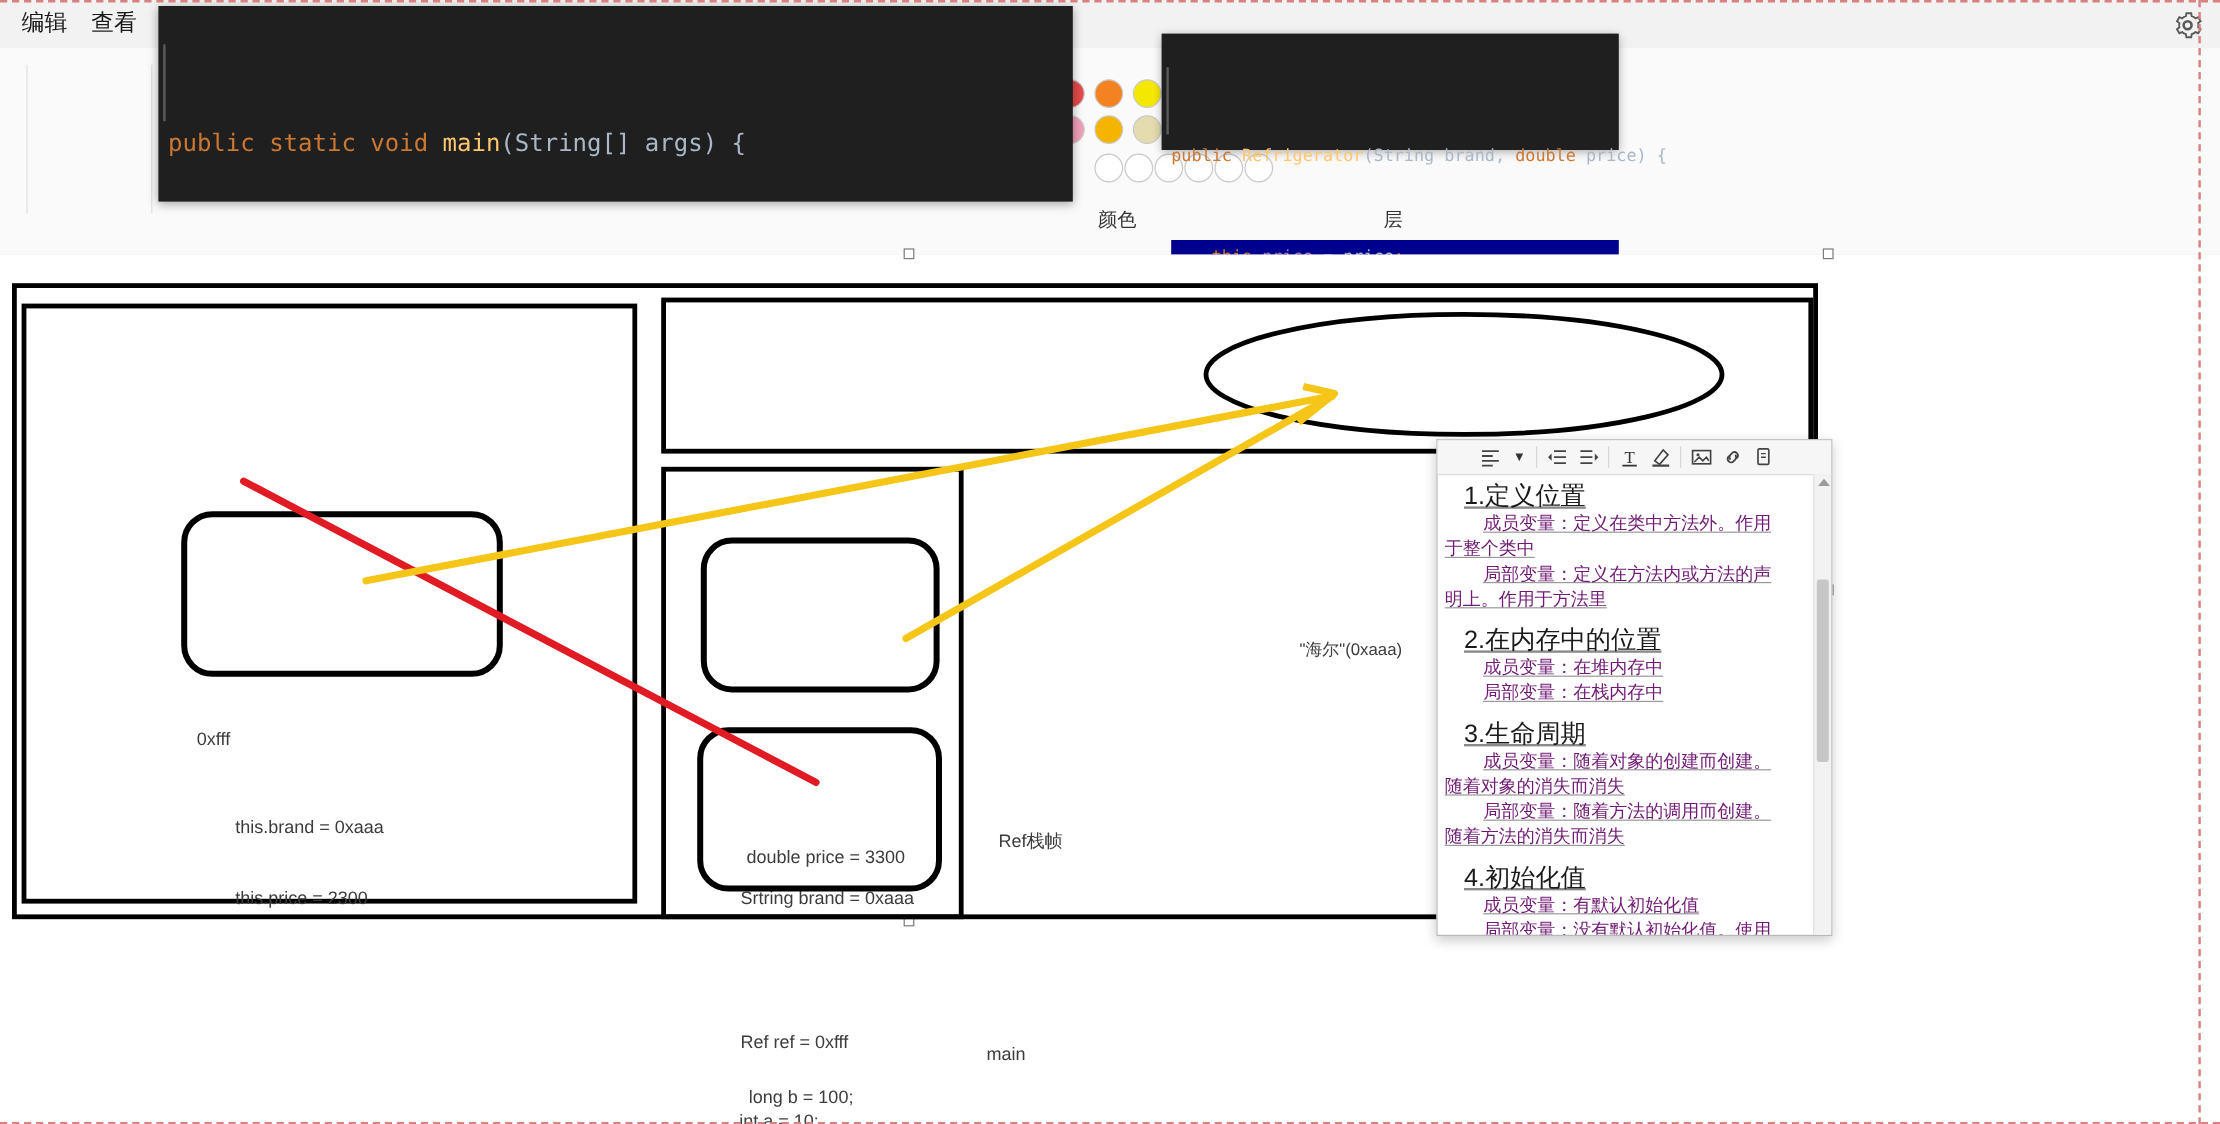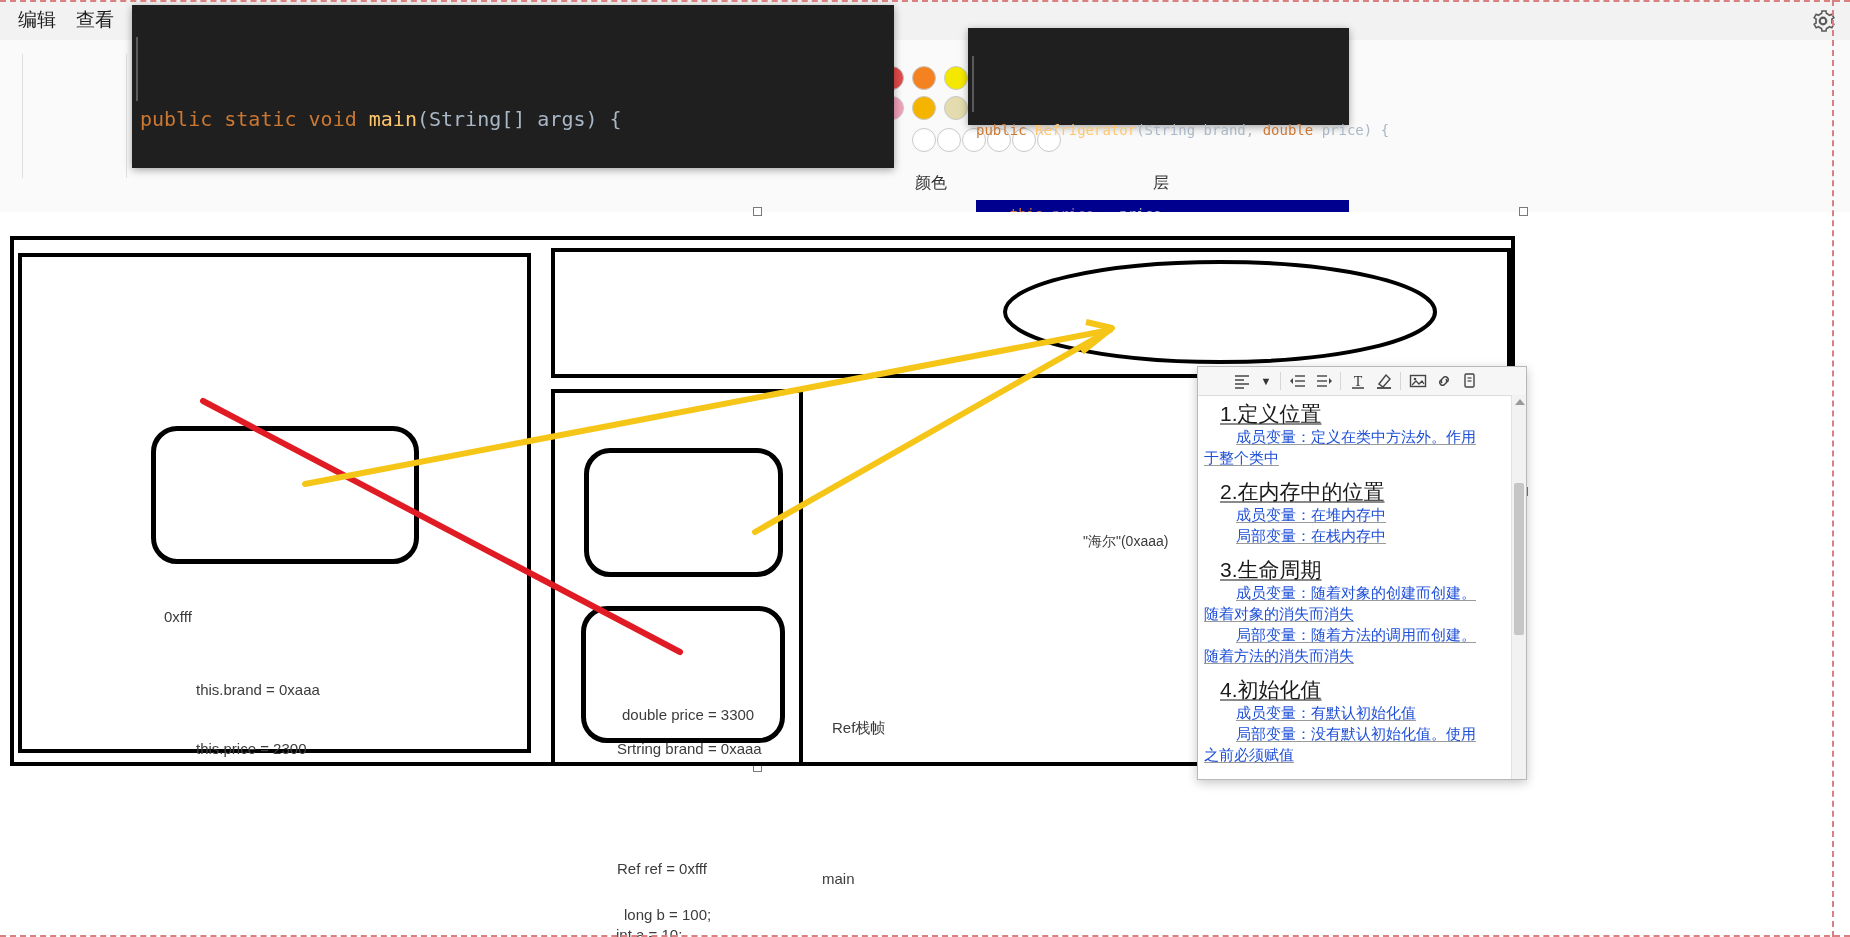--- a/index.html
+++ b/index.html
@@ -45,21 +45,21 @@
   .dlabel{position:absolute;font-size:15px;color:#3c3c3c;white-space:nowrap;}
   .ellipse-lbl{position:absolute;font-size:14px;color:#3c3c3c;white-space:nowrap;}
   
   #notes-panel{position:absolute;left:1197px;top:366px;width:328px;height:412px;background:#fff;
                border:1px solid #b8b8b8;box-shadow:0 3px 10px rgba(0,0,0,.22);}
   #notes-toolbar{position:absolute;left:0;top:0;width:100%;height:28px;background:#f6f6f6;border-bottom:1px solid #dcdcdc;}
   .nt-btn{position:absolute;top:4px;width:20px;height:20px;}
   .nt-sep{position:absolute;top:5px;width:1px;height:18px;background:#d6d6d6;}
   #notes-body{position:absolute;left:0;top:28px;width:296px;height:384px;overflow:hidden;padding:8px 6px 0 6px;box-sizing:border-box;}
   .note-h{font-size:21px;color:#1a1a1a;margin:0 0 1px 16px;line-height:22px;text-decoration:underline;text-decoration-color:#8a8a8a;}
-  .note-p{font-size:15px;color:#1d4ed8;margin:0;line-height:21px;text-indent:32px;text-decoration:underline;text-decoration-color:#9a9a9a;text-underline-offset:2px;}
+  .note-p{font-size:15px;color:#701a75;margin:0;line-height:21px;text-indent:32px;text-decoration:underline;text-decoration-color:#9a9a9a;text-underline-offset:2px;}
   .note-gap{height:13px;}
   #notes-scroll{position:absolute;right:0;top:28px;width:14px;height:384px;background:#f2f2f2;border-left:1px solid #e2e2e2;}
   .sb-thumb{position:absolute;left:2px;width:10px;background:#c6c6c6;border-radius:2px;}
 </style>
 </head>
 <body>
 
 <div id="app-chrome">
 
   <div id="menubar">
@@ -168,21 +168,21 @@
   <div class="dlabel" style="left:196px;top:528px;">this.price = 2300</div>
 
   <svg style="position:absolute;left:1000px;top:40px;width:450px;height:120px;">
     <ellipse cx="220" cy="60" rx="215" ry="50" fill="none" stroke="#000" stroke-width="4"></ellipse>
   </svg>
   <div class="ellipse-lbl" style="left:1083px;top:321px;">"海尔"(0xaaa)</div>
 
   <div class="rrect" style="left:584px;top:236px;width:199px;height:129px;"></div>
   <div class="dlabel" style="left:622px;top:494px;">double price = 3300</div>
   <div class="dlabel" style="left:617px;top:528px;">Srtring brand = 0xaaa</div>
-  <div class="dlabel" style="left:832px;top:507px;text-align:center;">Ref栈帧</div>
+  <div class="dlabel" style="left:832px;top:480px;text-align:center;">Ref栈帧</div>
 
   <div class="rrect" style="left:581px;top:394px;width:204px;height:137px;"></div>
   <div class="dlabel" style="left:617px;top:648px;">Ref ref = 0xfff</div>
   <div class="dlabel" style="left:624px;top:694px;">long b = 100;</div>
   <div class="dlabel" style="left:616px;top:714px;">int a = 10;</div>
   <div class="dlabel" style="left:822px;top:658px;">main</div>
 
   <svg style="position:absolute;left:0;top:0;width:1850px;height:725px;pointer-events:none;">
 
     <line x1="203" y1="189" x2="680" y2="440" stroke="#e01b24" stroke-width="6" stroke-linecap="round"></line>
@@ -260,20 +260,21 @@
         <rect x="5" y="3" width="9" height="13" rx="1.2" fill="none" stroke="#444" stroke-width="1.4"></rect>
         <line x1="7.5" y1="7" x2="11.5" y2="7" stroke="#444" stroke-width="1.2"></line>
         <line x1="7.5" y1="10" x2="11.5" y2="10" stroke="#444" stroke-width="1.2"></line>
       </svg>
     </div>
   </div>
 
   <div id="notes-body">
     <div class="note-h">1.定义位置</div>
     <div class="note-p">成员变量：定义在类中方法外。作用于整个类中</div>
+    <div class="note-p">局部变量：定义在方法内或方法的声明上。作用于方法里</div>
     <div class="note-gap"></div>
 
     <div class="note-h">2.在内存中的位置</div>
     <div class="note-p">成员变量：在堆内存中</div>
     <div class="note-p">局部变量：在栈内存中</div>
     <div class="note-gap"></div>
 
     <div class="note-h">3.生命周期</div>
     <div class="note-p">成员变量：随着对象的创建而创建。随着对象的消失而消失</div>
     <div class="note-p">局部变量：随着方法的调用而创建。随着方法的消失而消失</div>

